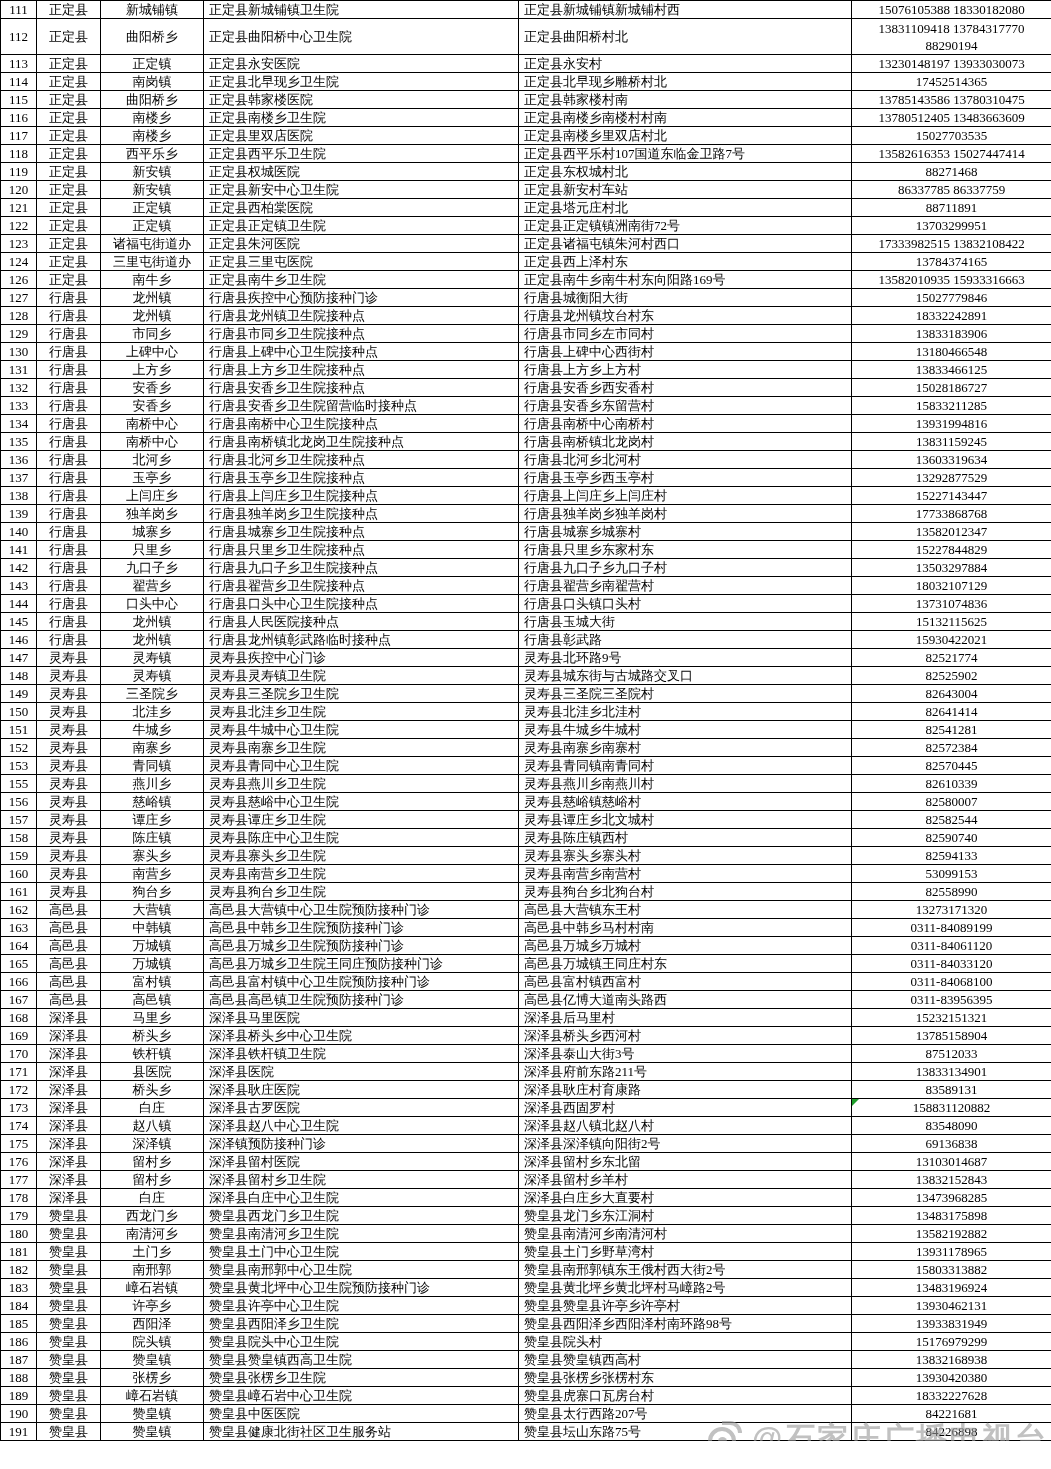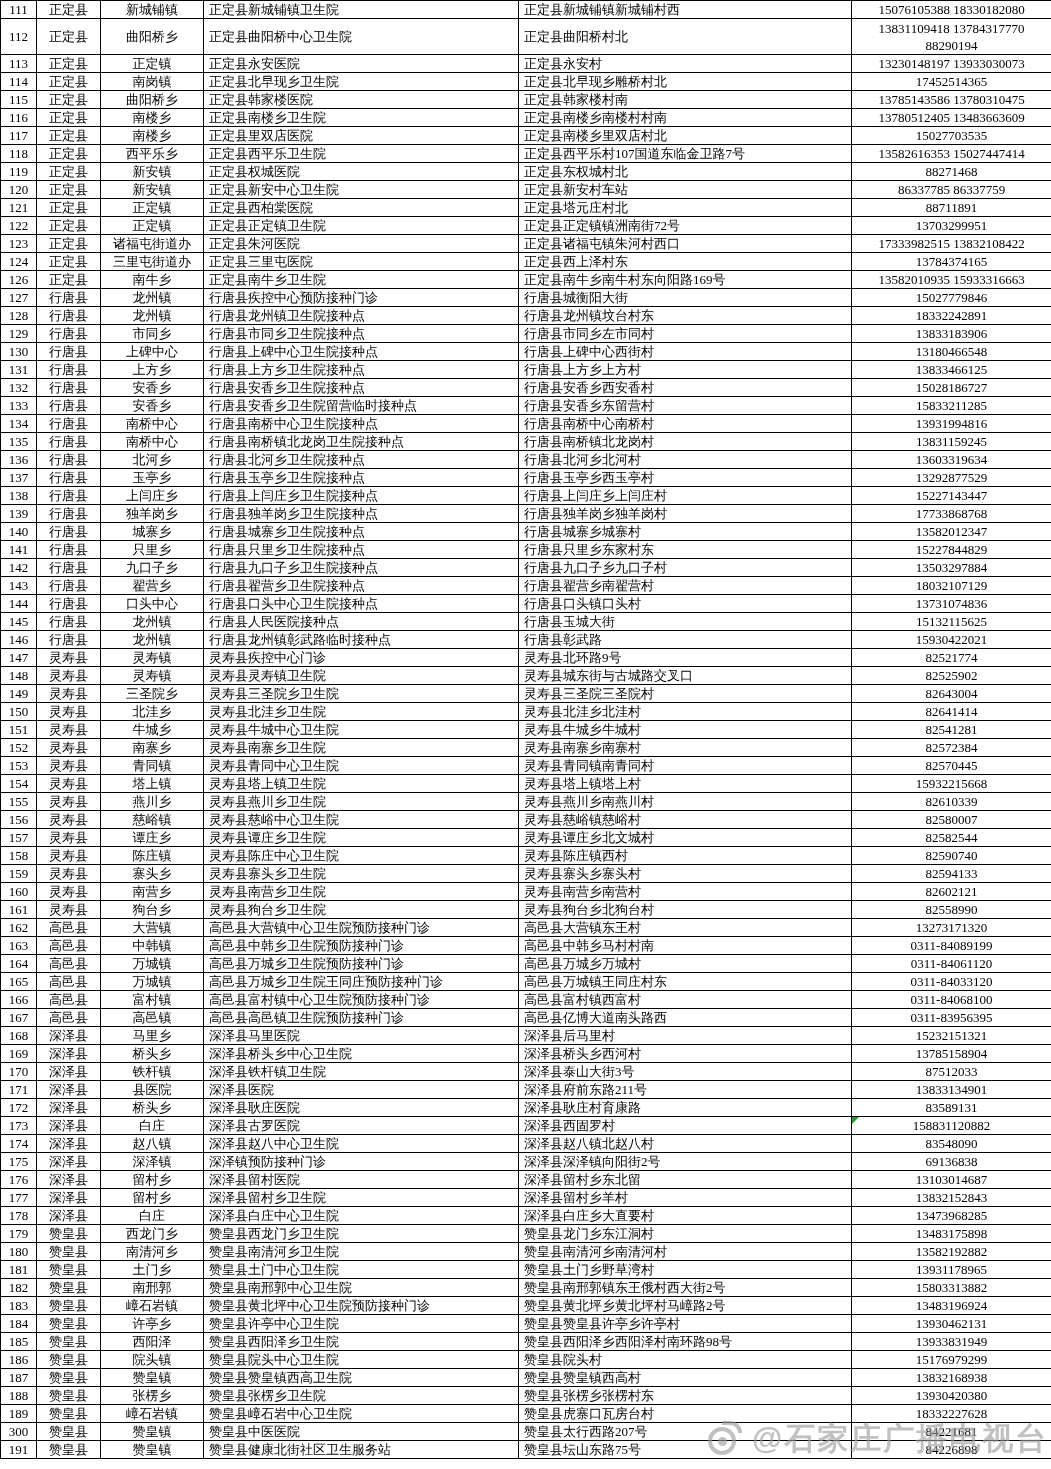--- a/index.html
+++ b/index.html
@@ -373,28 +373,20 @@
       </tr>
       <tr>
         <td class="c-no">153</td>
         <td class="c-county">灵寿县</td>
         <td class="c-town">青同镇</td>
         <td class="c-facility">灵寿县青同中心卫生院</td>
         <td class="c-address">灵寿县青同镇南青同村</td>
         <td class="c-phone">82570445</td>
       </tr>
       <tr>
-        <td class="c-no">154</td>
-        <td class="c-county">灵寿县</td>
-        <td class="c-town">塔上镇</td>
-        <td class="c-facility">灵寿县塔上镇卫生院</td>
-        <td class="c-address">灵寿县塔上镇塔上村</td>
-        <td class="c-phone">15932215668</td>
-      </tr>
-      <tr>
         <td class="c-no">155</td>
         <td class="c-county">灵寿县</td>
         <td class="c-town">燕川乡</td>
         <td class="c-facility">灵寿县燕川乡卫生院</td>
         <td class="c-address">灵寿县燕川乡南燕川村</td>
         <td class="c-phone">82610339</td>
       </tr>
       <tr>
         <td class="c-no">156</td>
         <td class="c-county">灵寿县</td>
@@ -426,21 +418,21 @@
         <td class="c-facility">灵寿县寨头乡卫生院</td>
         <td class="c-address">灵寿县寨头乡寨头村</td>
         <td class="c-phone">82594133</td>
       </tr>
       <tr>
         <td class="c-no">160</td>
         <td class="c-county">灵寿县</td>
         <td class="c-town">南营乡</td>
         <td class="c-facility">灵寿县南营乡卫生院</td>
         <td class="c-address">灵寿县南营乡南营村</td>
-        <td class="c-phone">82602121</td>
+        <td class="c-phone">53099153</td>
       </tr>
       <tr>
         <td class="c-no">161</td>
         <td class="c-county">灵寿县</td>
         <td class="c-town">狗台乡</td>
         <td class="c-facility">灵寿县狗台乡卫生院</td>
         <td class="c-address">灵寿县狗台乡北狗台村</td>
         <td class="c-phone">82558990</td>
       </tr>
       <tr>
@@ -661,21 +653,21 @@
       </tr>
       <tr>
         <td class="c-no">189</td>
         <td class="c-county">赞皇县</td>
         <td class="c-town">嶂石岩镇</td>
         <td class="c-facility">赞皇县嶂石岩中心卫生院</td>
         <td class="c-address">赞皇县虎寨口瓦房台村</td>
         <td class="c-phone">18332227628</td>
       </tr>
       <tr>
-        <td class="c-no">300</td>
+        <td class="c-no">190</td>
         <td class="c-county">赞皇县</td>
         <td class="c-town">赞皇镇</td>
         <td class="c-facility">赞皇县中医医院</td>
         <td class="c-address">赞皇县太行西路207号</td>
         <td class="c-phone">84221681</td>
       </tr>
       <tr>
         <td class="c-no">191</td>
         <td class="c-county">赞皇县</td>
         <td class="c-town">赞皇镇</td>

